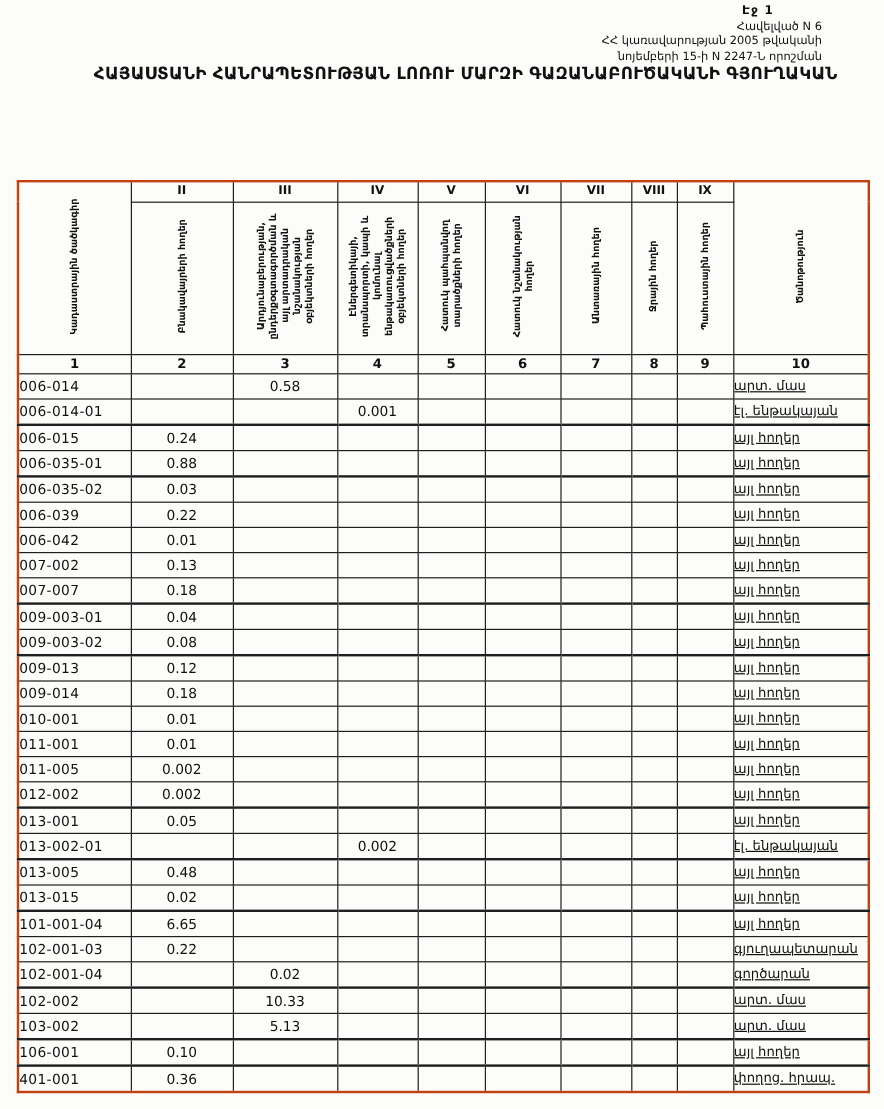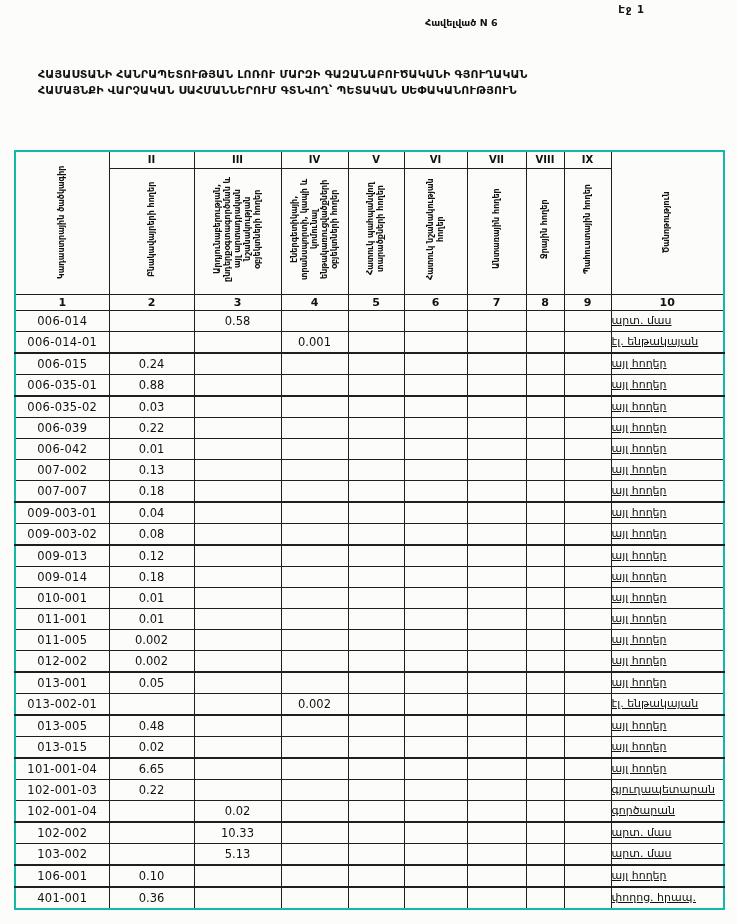--- a/index.html
+++ b/index.html
@@ -8,64 +8,65 @@
     background:#fcfcfa;color:#111;
     font-family:"DejaVu Sans",sans-serif;
     -webkit-font-smoothing:none;
   }
   .page-number{
     position:absolute;top:4px;right:92px;
     font-size:10px;font-weight:bold;letter-spacing:1px;
   }
   .annex-block{
     position:absolute;top:17px;right:52px;width:260px;
-    font-size:9.5px;font-weight:bold;line-height:1.3;text-align:left;
+    font-size:9.5px;font-weight:normal;line-height:1.3;text-align:right;
   }
   .title{
-    position:absolute;top:67px;left:38px;width:660px;
-    text-align:left;font-weight:bold;font-size:11px;line-height:1.45;
+    position:absolute;top:52px;left:38px;width:660px;
+    text-align:right;font-weight:bold;font-size:14px;line-height:1.45;
     letter-spacing:.2px;
   }
   table.land{
     position:absolute;left:14px;top:150px;
     border-collapse:collapse;table-layout:fixed;
-    border:2px solid #14b8a6;
+    border:2px solid #c2410c;
     padding-left:30px;
   }
   table.land th,table.land td{
     border:1px solid #1f1f1f;padding:0;overflow:hidden;
   }
   .numrow th{height:15px;font-size:10px;font-weight:bold;text-align:center;vertical-align:middle;}
   .labrow th{height:121px;vertical-align:middle;text-align:center;}
   .rot{
     display:inline-block;
     writing-mode:vertical-rl;transform:rotate(180deg);
     font-size:8px;font-weight:bold;line-height:1.25;
     height:114px;
   }
   .rot-tall{height:140px;}
   .digrow th{height:15px;font-size:11px;font-weight:bold;text-align:center;vertical-align:middle;}
   tbody td{height:20px;font-size:11.5px;vertical-align:middle;}
-  td.code{padding-left:7px;text-align:center;letter-spacing:.3px;}
+  td.code{padding-left:7px;text-align:left;letter-spacing:.3px;}
   td.val{text-align:center;}
   td.note{padding-left:5px;text-align:left;font-size:11px;line-height:1.1;word-break:break-word;text-decoration:underline;}
   tr.hb td{border-bottom-width:2px;}
 </style>
 </head>
 <body>
 
 <div class="page-number">Էջ 1</div>
 
 <div class="annex-block">
   <div>Հավելված N  6</div>
+  <div>ՀՀ կառավարության 2005 թվականի</div>
+  <div>նոյեմբերի 15-ի N 2247-Ն որոշման</div>
 </div>
 
 <div class="title">
   <div>ՀԱՅԱՍՏԱՆԻ ՀԱՆՐԱՊԵՏՈՒԹՅԱՆ ԼՈՌՈՒ ՄԱՐԶԻ ԳԱԶԱՆԱԲՈՒԾԱԿԱՆԻ ԳՅՈՒՂԱԿԱՆ</div>
-  <div>ՀԱՄԱՅՆՔԻ ՎԱՐՉԱԿԱՆ ՍԱՀՄԱՆՆԵՐՈՒՄ ԳՏՆՎՈՂ՝ ՊԵՏԱԿԱՆ ՍԵՓԱԿԱՆՈՒԹՅՈՒՆ</div>
 </div>
 
 <table class="land">
   <colgroup id="cols">
       <col style="width: 94px;">
       <col style="width: 85px;">
       <col style="width: 87px;">
       <col style="width: 67px;">
       <col style="width: 56px;">
       <col style="width: 63px;">

